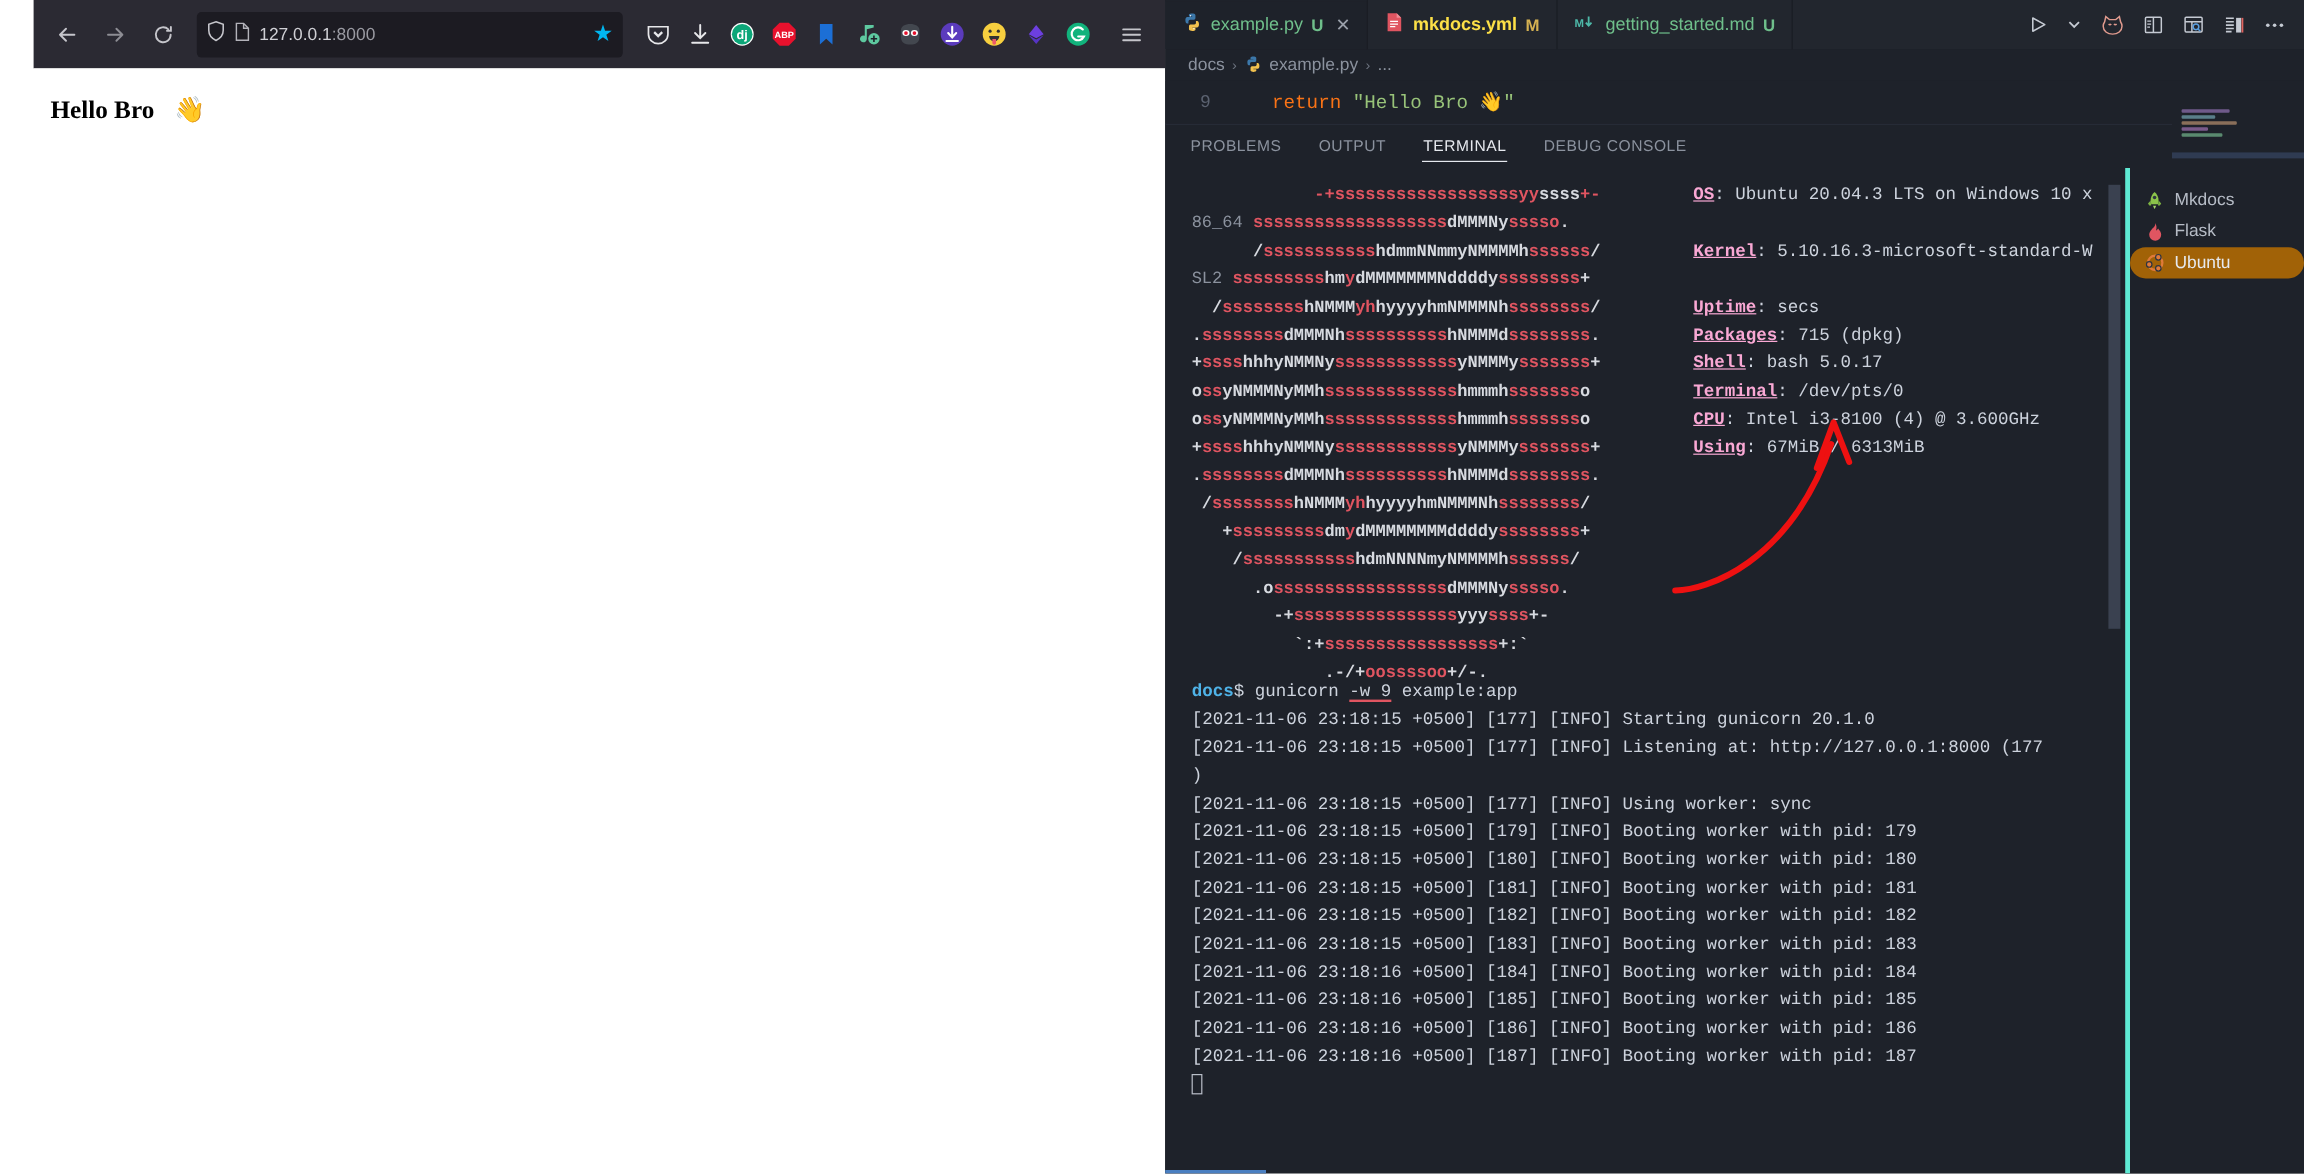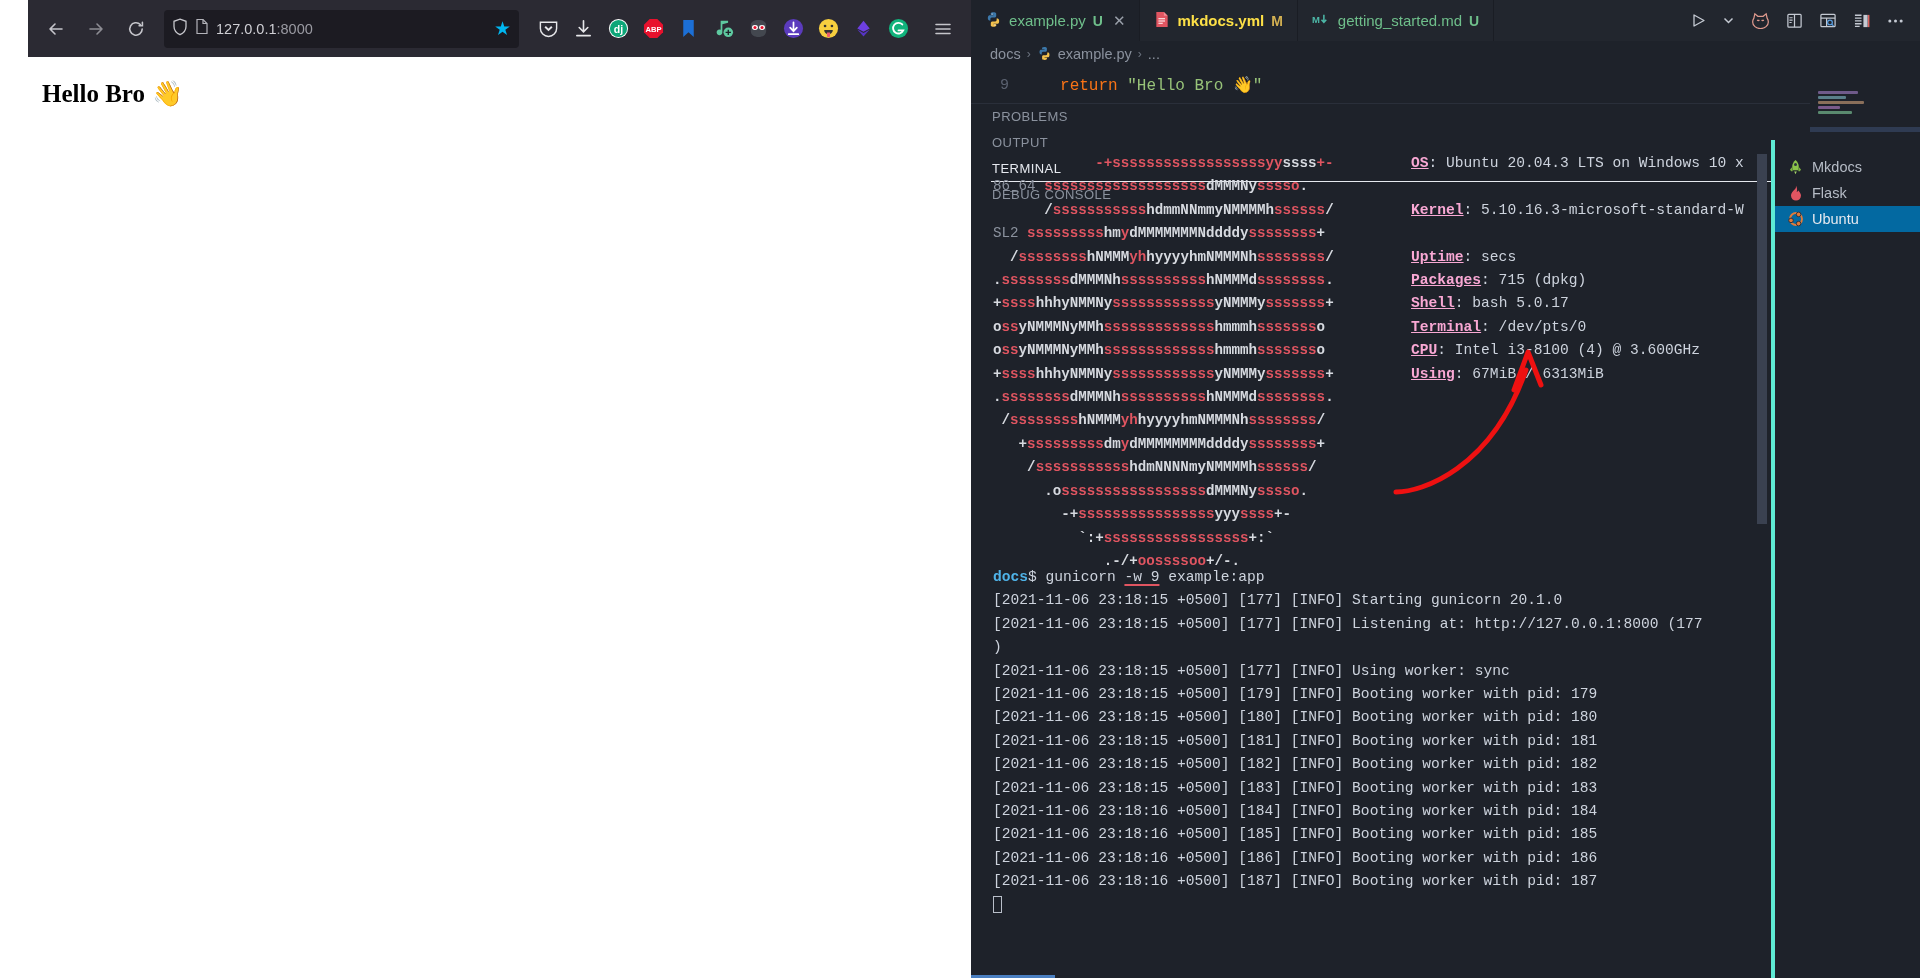--- a/index.html
+++ b/index.html
@@ -35,22 +35,22 @@
     white-space: nowrap; overflow: hidden;
   }
   .urlbar .url-text .port { color: #9a9aa2; }
   .star { color: #00b6f0; font-size: 19px; line-height: 1; }
   .ext-row { display: flex; align-items: center; gap: 13px; margin-left: 6px; }
   .ext { width: 22px; height: 22px; display: flex; align-items: center; justify-content: center; flex: none; }
   .hamburger { margin-left: 12px; color: #c5c5cb; }
   .browser-viewport { height: 921px; background: #fff; padding: 22px 0 0 14px; }
   .page-heading {
     font-family: "Liberation Serif", serif;
-    font-size: 25px; font-weight: bold; color: #000;
-    display: flex; align-items: center; gap: 7px;
+    font-size: 21px; font-weight: bold; color: #000;
+    display: flex; align-items: center; gap: 17px;
   }
 
   
   .vscode { width: 963px; height: 978px; background: #1e222a; display: flex; flex-direction: column; position: relative; }
 
   .tabbar { height: 41px; background: #22262e; display: flex; align-items: stretch; position: relative; }
   .tab {
     display: flex; align-items: center; gap: 7px;
     padding: 0 14px; font-size: 15px; color: #9aa0aa;
     border-right: 1px solid #1a1d24; position: relative;
@@ -82,23 +82,22 @@
   .str { color: #98c379; }
   .minimap {
     position: absolute; right: 0; top: 0; width: 110px; height: 68px;
     background: #1e222a; overflow: hidden;
   }
   .mm-line { height: 3px; margin: 2px 0 2px 8px; border-radius: 1px; }
   .mm-sel { position: absolute; left: 0; right: 0; height: 5px; background: #2f3b52; }
 
   .panel { flex: 1; display: flex; flex-direction: column; background: #1e222a; min-height: 0; }
   .panel-header {
-    height: 37px; display: flex; padding-left: 20px;
+    height: 37px; display: flex; align-items: center; padding-left: 20px;
     border-top: 1px solid #2a2f3a;
-    flex-direction: column;
   }
   .ptab {
     font-size: 13px; letter-spacing: 0.45px; color: #8b929e;
     margin-right: 29px; padding: 5px 1px 6px; position: relative;
   }
   .ptab.active { color: #e6e9ef; }
   .ptab.active::after {
     content: ""; position: absolute; left: 0; right: 0; bottom: 0; height: 1px; background: #e6e9ef;
   }
   .panel-actions { margin-left: auto; display: flex; align-items: center; gap: 15px; padding-right: 14px; color: #b6bcc6; }
@@ -143,21 +142,21 @@
 
   .term-sidebar {
     width: 149px; flex: none; background: #1e222a;
     border-left: 4px solid #5eead4; padding-top: 14px;
   }
   .term-item {
     display: flex; align-items: center; gap: 8px;
     height: 26px; padding-left: 12px; font-size: 14.5px; color: #b6bcc6;
     font-family: "Liberation Sans", sans-serif;
   }
-  .term-item.selected { background: #0369a1; color: #e6e9ef; }
+  .term-item.selected { background: #a16207; color: #e6e9ef; border-radius: 13px; }
   .term-icon { width: 17px; height: 17px; display: flex; align-items: center; justify-content: center; flex: none; }
 
   .arrow-overlay { position: absolute; left: 0; top: 0; width: 963px; height: 978px; pointer-events: none; }
 
   .statusline {
     position: absolute; left: 0; bottom: 0; width: 84px; height: 3px; background: #4a7fc1;
   }
 </style>
 </head>
 <body>

